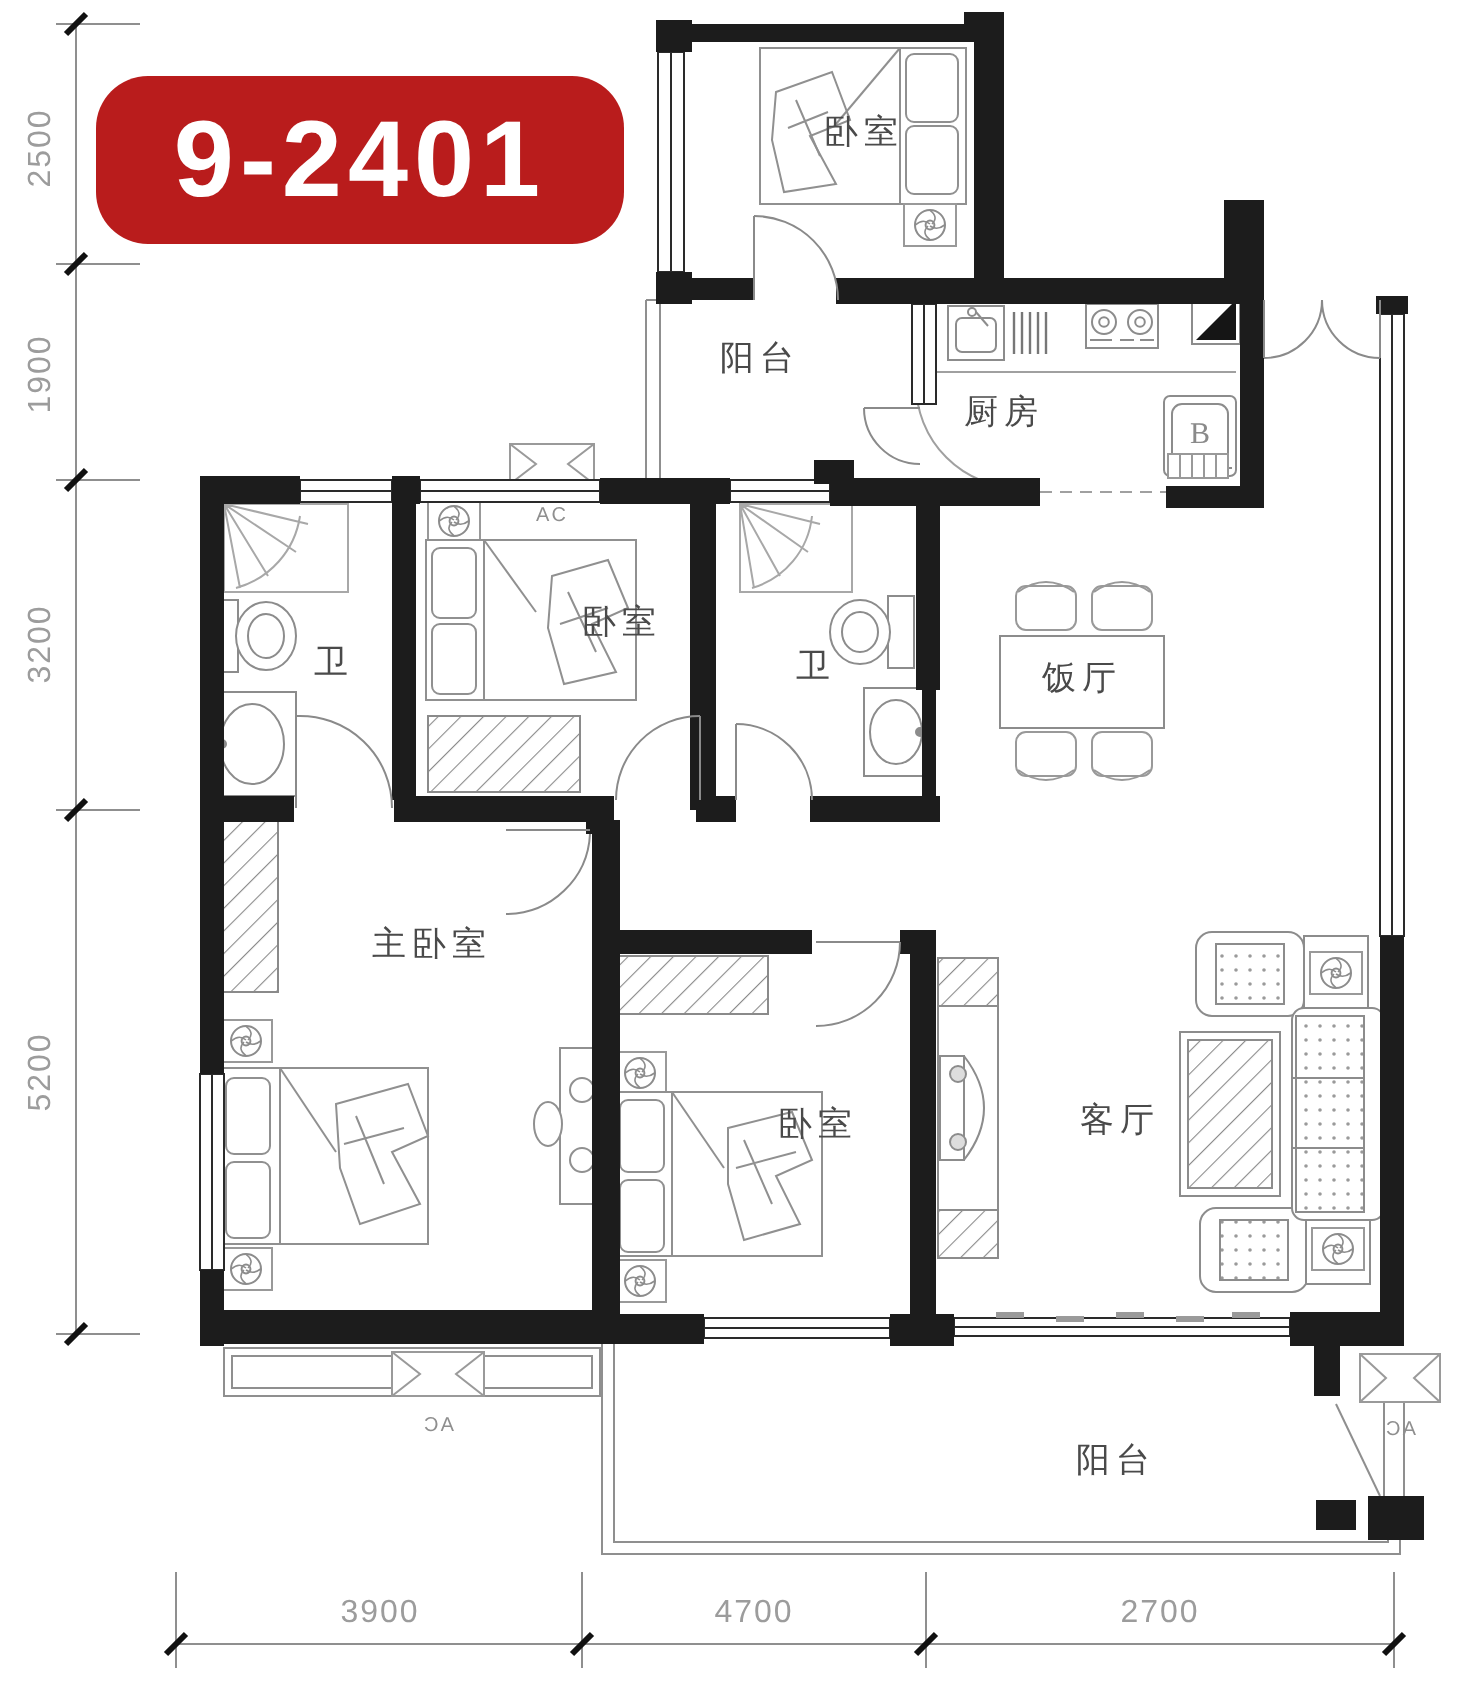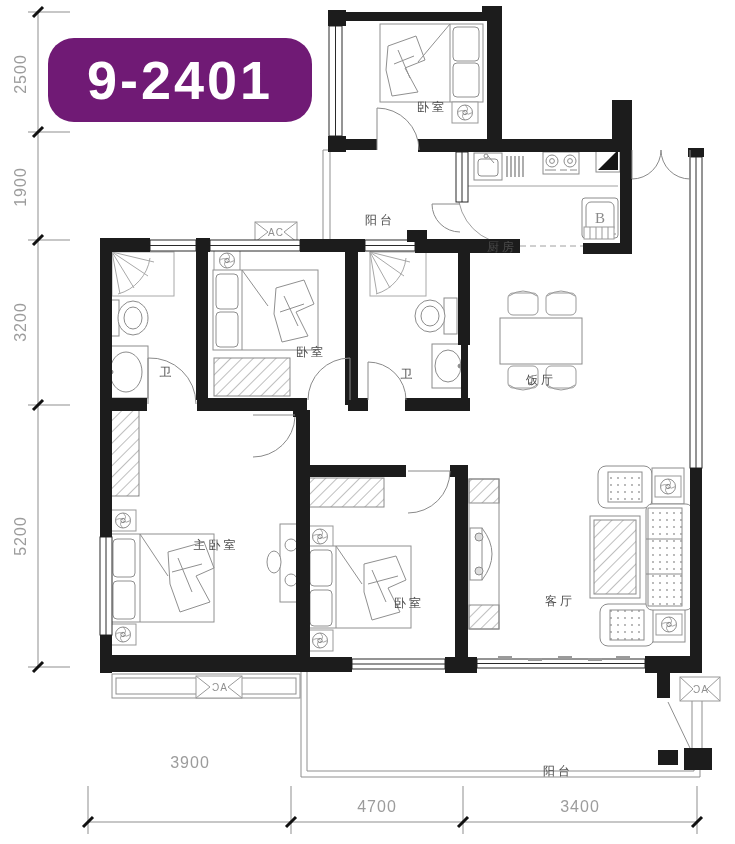--- a/index.html
+++ b/index.html
@@ -1,28 +1,28 @@
 <!DOCTYPE html>
 <html><head>
 <meta charset="utf-8">
 <style>
   html,body{margin:0;padding:0;background:#ffffff;}
   #stage{position:relative;width:735px;height:844px;background:#ffffff;overflow:hidden;
          font-family:"Liberation Sans",sans-serif;}
   #plan-svg{position:absolute;left:0;top:0;}
   .lbl{position:absolute;transform:translate(-50%,-50%);white-space:nowrap;
        font-family:"Liberation Sans",sans-serif;}
-  .room{font-size:12px;letter-spacing:3px;color:#4a4a4a;margin-top:41px;}
+  .room{font-size:17px;letter-spacing:3px;color:#4a4a4a;}
   .dim{font-size:16px;color:#9c9c9c;letter-spacing:1px;}
   .dimv{transform:translate(-50%,-50%) rotate(-90deg);}
-  .acsmall{font-size:10px;color:#8f8f8f;letter-spacing:1px;}
+  .acsmall{font-size:10px;color:#8f8f8f;letter-spacing:1px;margin-top:26px;}
   .mirror{transform:translate(-50%,-50%) scaleX(-1);}
   .fridge{font-size:15px;color:#8a8a8a;font-family:"Liberation Serif",serif;}
   #unit-badge{position:absolute;left:48px;top:38px;width:264px;height:84px;border-radius:26px;
-      background:#701a75;display:flex;align-items:center;justify-content:center;}
+      background:#b91c1c;display:flex;align-items:center;justify-content:center;}
   #unit-badge span{color:#ffffff;font-size:54px;font-weight:bold;letter-spacing:3px;}
 </style>
 </head>
 <body>
 
 <div id="stage">
 
 <svg id="plan-svg" width="735" height="844" viewBox="0 0 735 844">
 <defs>
   <pattern id="hatch" patternUnits="userSpaceOnUse" width="8" height="8" patternTransform="rotate(45)">
@@ -358,32 +358,32 @@
 </svg>
 
 <div id="unit-badge">
   <span>9-2401</span>
 </div>
 
 <div class="lbl dim dimv" style="left:21px;top:74px">2500</div>
 <div class="lbl dim dimv" style="left:21px;top:187px">1900</div>
 <div class="lbl dim dimv" style="left:21px;top:322px">3200</div>
 <div class="lbl dim dimv" style="left:21px;top:536px">5200</div>
-<div class="lbl dim" style="left:190px;top:763px">3900</div>
+<div class="lbl dim" style="left:190px;top:807px">3900</div>
 <div class="lbl dim" style="left:377px;top:807px">4700</div>
-<div class="lbl dim" style="left:580px;top:807px">3400</div>
+<div class="lbl dim" style="left:580px;top:807px">2700</div>
 
 <div class="lbl room" style="left:432px;top:66px">卧室</div>
 <div class="lbl room" style="left:380px;top:179px">阳台</div>
 <div class="lbl room" style="left:502px;top:206px">厨房</div>
 <div class="lbl room" style="left:167px;top:331px">卫</div>
 <div class="lbl room" style="left:311px;top:311px">卧室</div>
 <div class="lbl room" style="left:408px;top:333px">卫</div>
 <div class="lbl room" style="left:541px;top:339px">饭厅</div>
-<div class="lbl room" style="left:216px;top:504px">主卧室</div>
+<div class="lbl room" style="left:216px;top:472px">主卧室</div>
 <div class="lbl room" style="left:409px;top:562px">卧室</div>
 <div class="lbl room" style="left:560px;top:560px">客厅</div>
 <div class="lbl room" style="left:558px;top:730px">阳台</div>
 
 <div class="lbl fridge" style="left:600px;top:218px">B</div>
 <div class="lbl acsmall" style="left:276px;top:232px">AC</div>
 <div class="lbl acsmall mirror" style="left:219px;top:687px">AC</div>
 <div class="lbl acsmall mirror" style="left:700px;top:689px">AC</div>
 
 </div>

